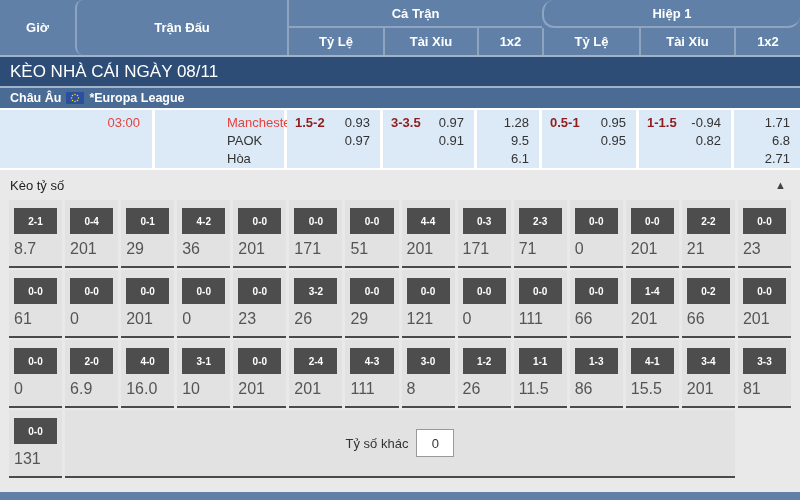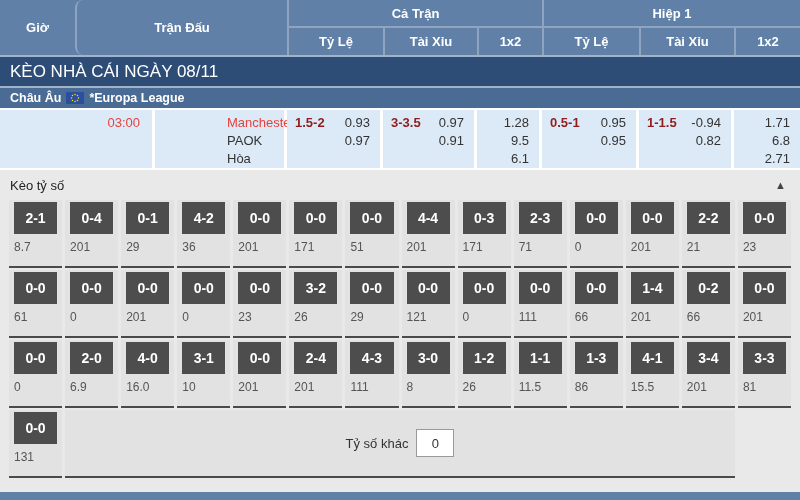--- a/index.html
+++ b/index.html
@@ -14,21 +14,21 @@
   .odds-header {
     display:grid;
     grid-template-columns:75px 212px 96px 94px 65px 97px 95px 66px;
     grid-template-rows:28px 27px;
     background:#6080a8; color:#fff; font-weight:bold; font-size:13px;
   }
   .hc { display:flex; align-items:center; justify-content:center; border-left:2px solid #8fa4c1; }
   .c-gio   { grid-area:1/1/3/2; border-left:none; }
   .c-match { grid-area:1/2/3/3;border-radius:8px; }
   .c-full  { grid-area:1/3/2/6; }
-  .c-half  { grid-area:1/6/2/9; }
+  .c-half  { grid-area:1/6/2/9;border-radius:12px; }
   .grp     { border-bottom:2px solid #8fa4c1; }
   .s1{grid-area:2/3;} .s2{grid-area:2/4;} .s3{grid-area:2/5;}
   .s4{grid-area:2/6;} .s5{grid-area:2/7;} .s6{grid-area:2/8;}
 
   
   .title-bar {
     height:29px; line-height:29px; background:#2d4d77; color:#fff;
     font-size:17px; padding-left:10px; border-top:2px solid #a3b2c8;
   }
   .league-bar {
@@ -55,25 +55,25 @@
   
   .score-section { background:#e9e9e9; margin-top:2px; padding-bottom:32px; }
   .score-header {
     height:30px; display:flex; align-items:center; justify-content:space-between;
     padding:0 14px 0 10px; font-size:13px; color:#222; cursor:pointer;
   }
   .arrow { font-size:11px; color:#444; }
   .score-grid { display:grid; grid-template-columns:repeat(14,1fr); gap:2px 3px; padding:0 9px; }
   .score-cell { background:#e2e2e2; height:66px; border-bottom:2px solid #4a4a4a; }
   .score-badge {
-    height:32px; margin:2px 5px 6px; background:#4d4d4d; color:#fff;
-    font-weight:bold; font-size:14px; display:flex; align-items:center;
+    height:26px; margin:8px 5px 6px; background:#4d4d4d; color:#fff;
+    font-weight:bold; font-size:10px; display:flex; align-items:center;
     justify-content:center; cursor:pointer;
   }
-  .score-odds { padding-left:5px; font-size:12px; color:#555; }
+  .score-odds { padding-left:5px; font-size:16px; color:#555; }
   .score-cell.wide {
     display:flex; align-items:center; justify-content:center; gap:8px;
     font-size:13px; color:#333;
   }
   .other-input {
     width:32px; height:24px; border:1px solid #999; background:#fff;
     text-align:center; font-size:13px; font-family:inherit; color:#333;
   }
   .bottom-strip { position:absolute; left:0; right:0; bottom:0; height:8px; background:#6080a8; }
 </style>

